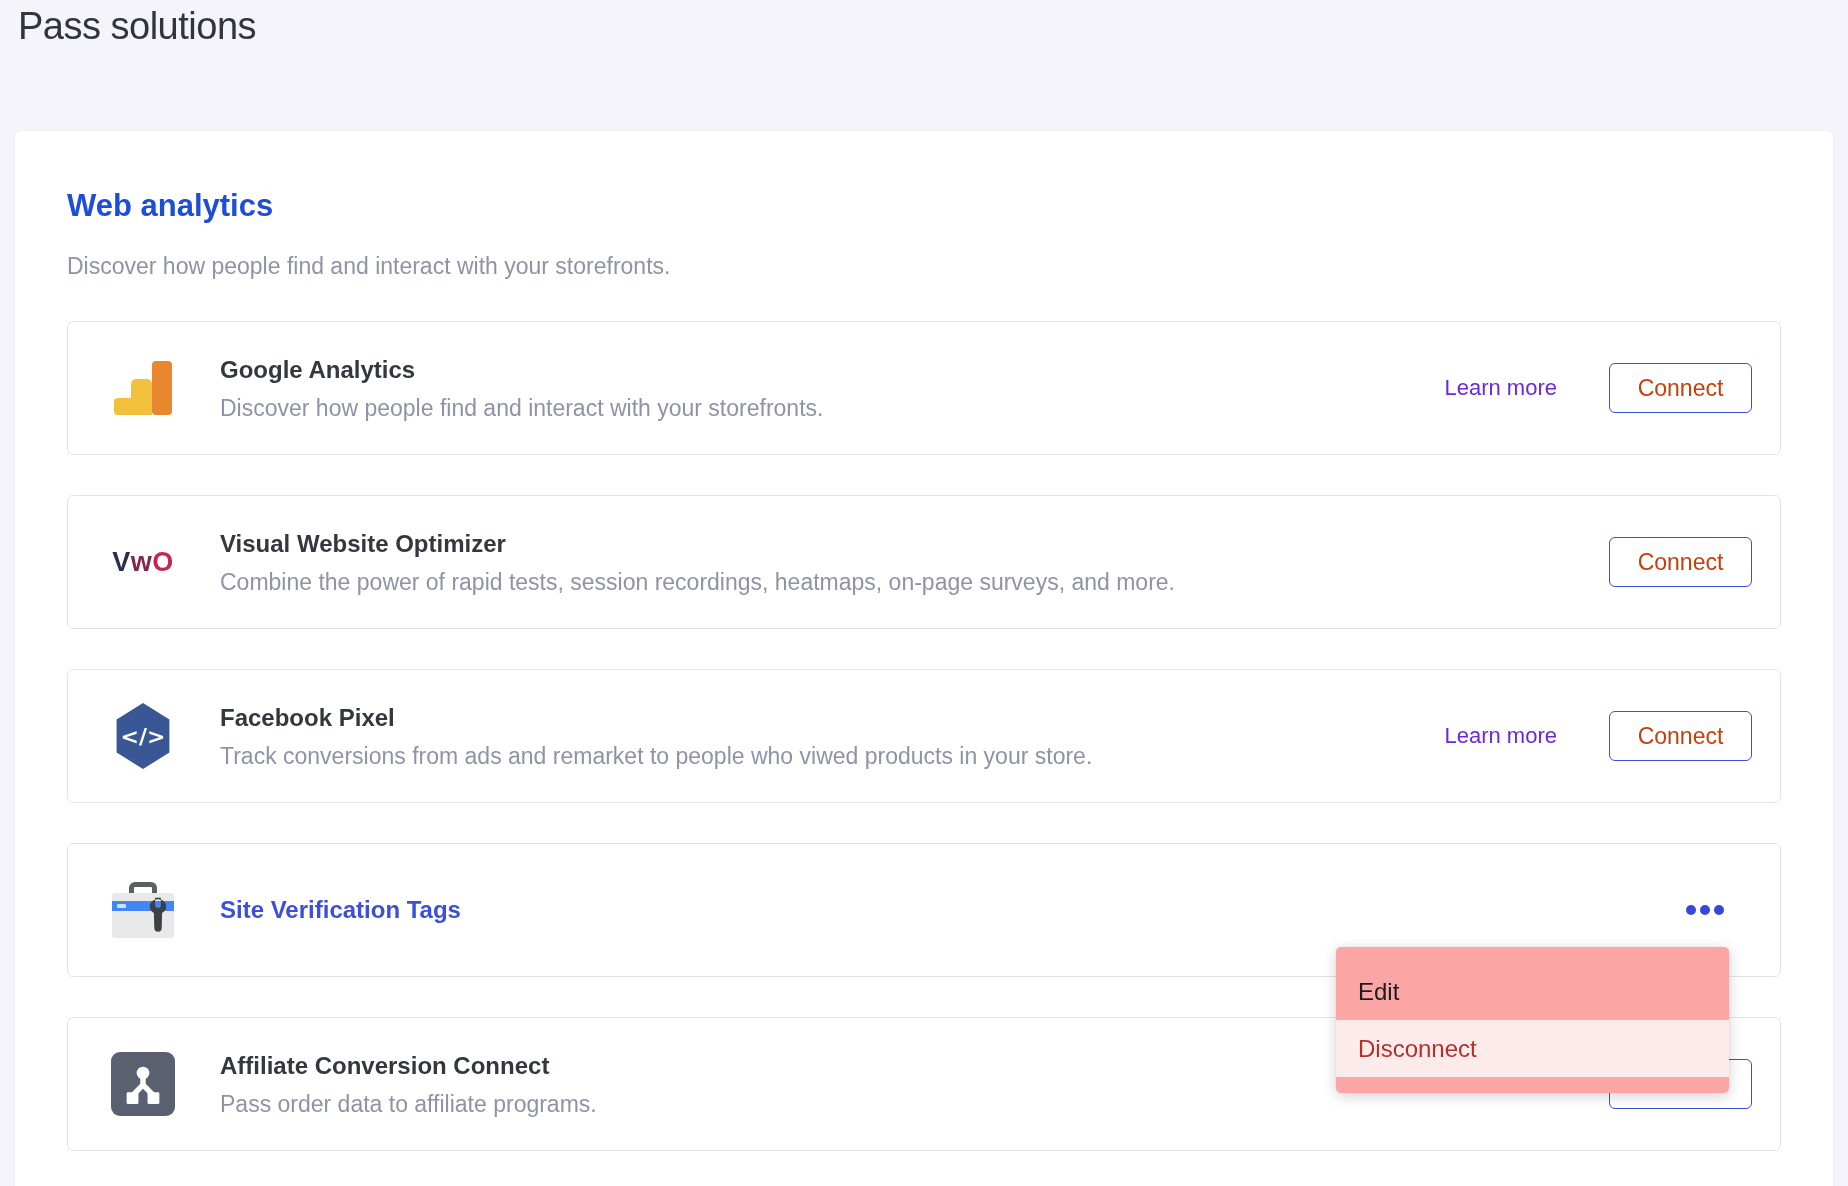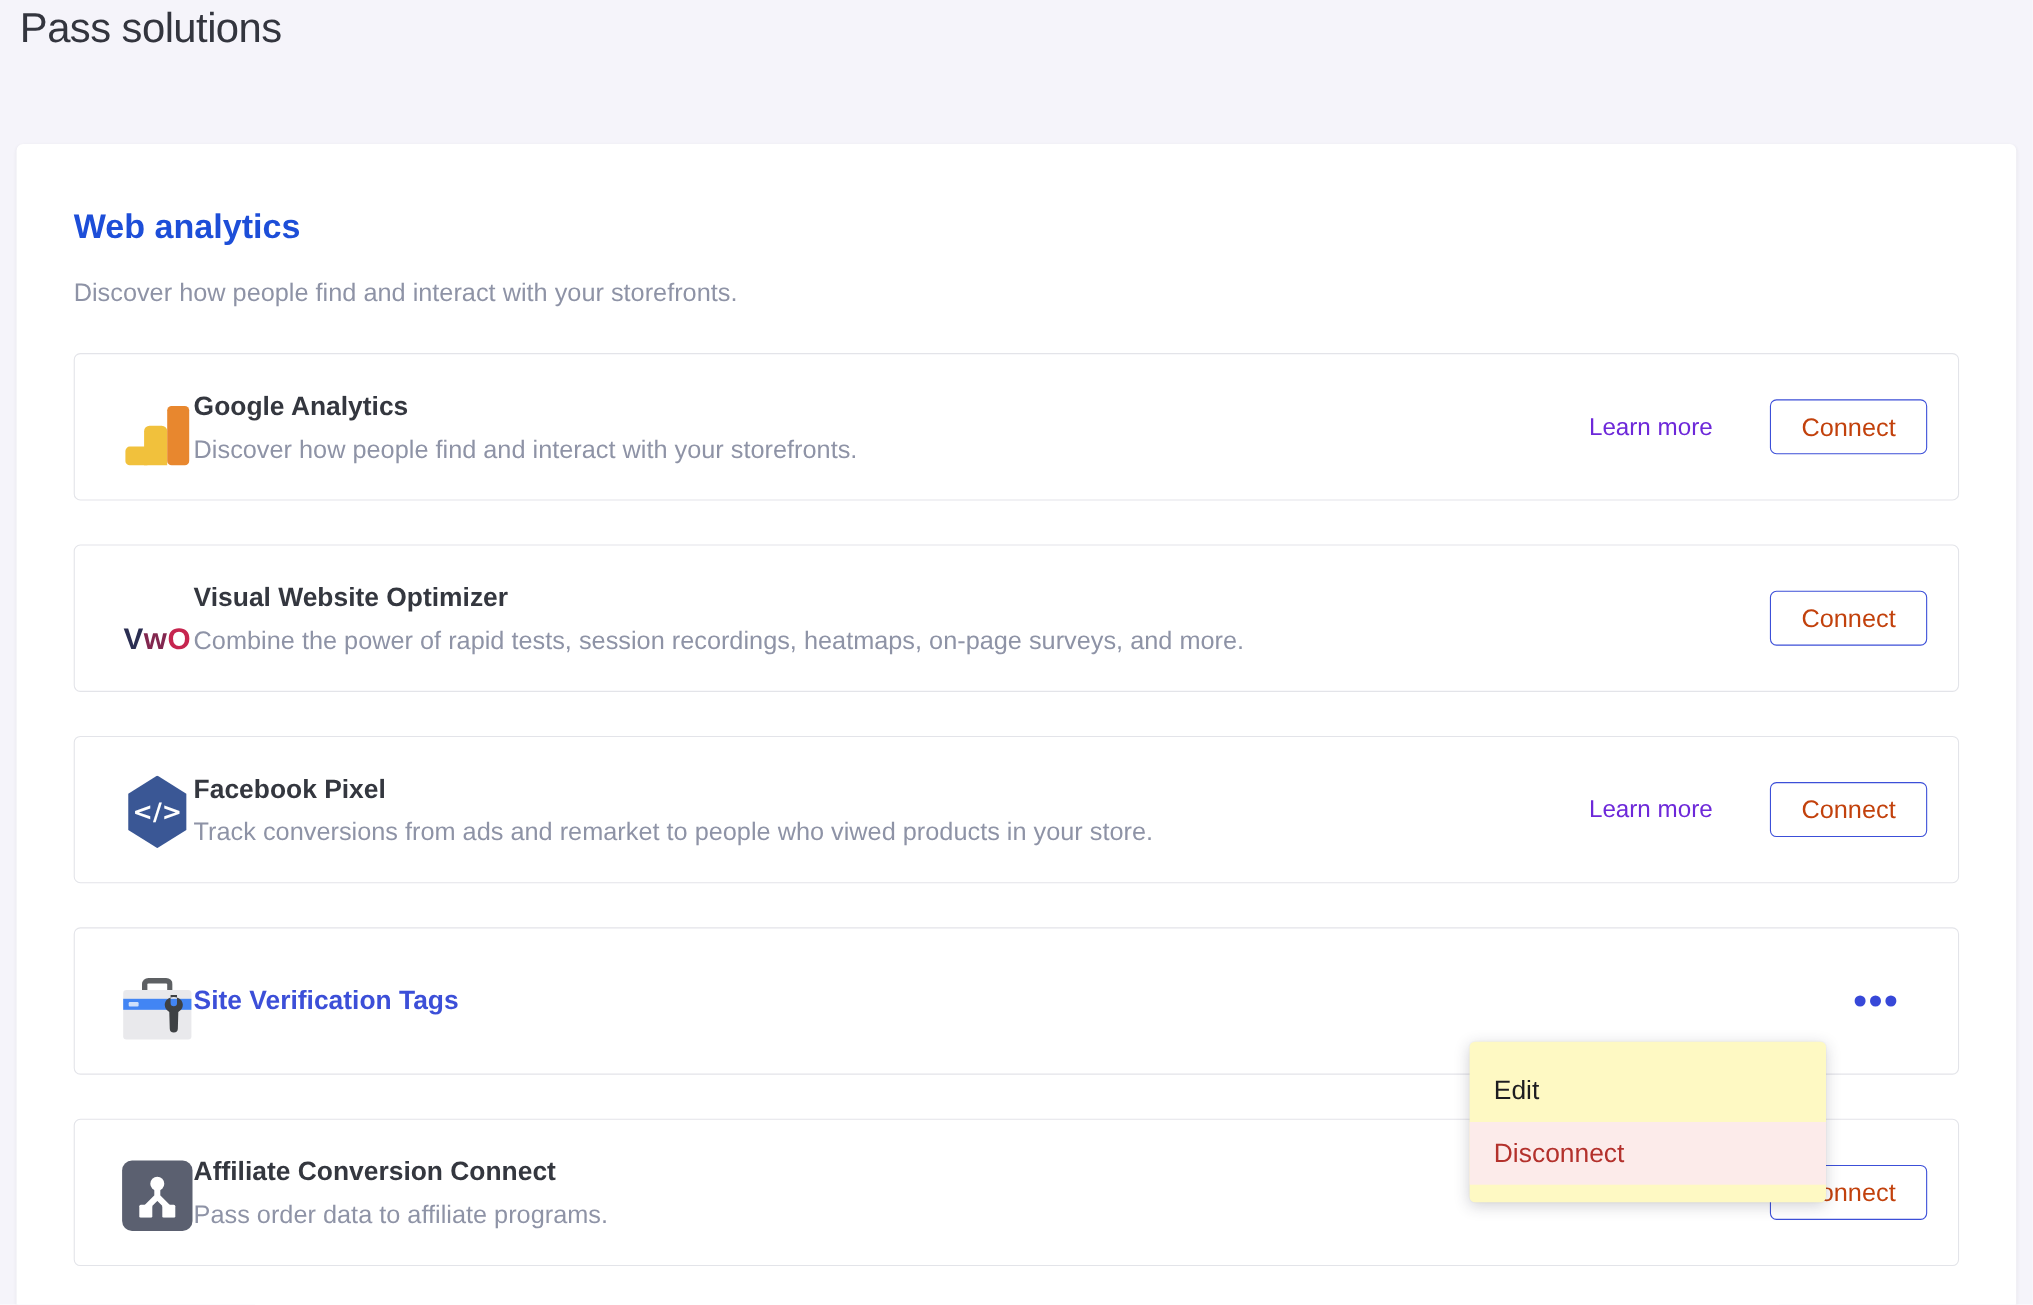--- a/index.html
+++ b/index.html
@@ -24,42 +24,42 @@
   }
   .section-heading { font-size: 31px; font-weight: 600; color: #1d4ed8; line-height: 38px; }
   .section-subtitle { margin-top: 26px; font-size: 23px; color: #8e93a6; line-height: 30px; }
   .cards { margin-top: 40px; }
   .card {
     display: flex; align-items: center;
     height: 134px; margin-bottom: 40px;
     border: 1px solid #e3e4e9; border-radius: 6px;
     background: #fff; padding: 0 28px 0 42px;
   }
-  .icon-box { width: 66px; min-width: 66px; height: 70px; display: flex; align-items: flex-end; justify-content: center; }
+  .icon-box { width: 66px; min-width: 66px; height: 70px; display: flex; align-items: center; justify-content: center; margin-right: 44px; }
   .card-text { flex: 1; }
   .card-title { font-size: 24px; font-weight: 600; color: #34373f; line-height: 30px; }
   .card-title.link { color: #3c4fd8; cursor: pointer; }
   .card-desc { font-size: 23px; color: #8e93a6; margin-top: 9px; line-height: 28px; }
   .card-actions { display: flex; align-items: center; }
   .learn-more { font-size: 22px; color: #6d28d9; margin-right: 52px; cursor: pointer; text-decoration: none; }
   .connect-btn {
     width: 143px; height: 50px;
     border: 1.5px solid #3c4fd8; border-radius: 6px;
     background: #fff; color: #c2410c;
     font-size: 23px; font-family: "Liberation Sans", sans-serif;
     cursor: pointer;
   }
   
   .dots-btn { display: flex; align-items: center; margin-right: 26px; cursor: pointer; padding: 6px 2px; }
   .dots-btn span { width: 10px; height: 10px; border-radius: 50%; background: #3748d8; display: inline-block; }
   .dots-btn span + span { margin-left: 4px; }
   
   .context-menu {
-    position: absolute; left: 1336px; top: 947px; width: 324px;
-    background: #fef9c3; border-radius: 5px;
+    position: absolute; left: 1336px; top: 947px; width: 393px;
+    background: #fca5a5; border-radius: 5px;
     box-shadow: 0 3px 14px rgba(50,50,70,0.22), 0 0 0 1px rgba(0,0,0,0.02);
     padding: 16px 0; z-index: 20;
   }
   .menu-item { height: 57px; line-height: 57px; padding-left: 22px; font-size: 24px; color: #1d1d20; cursor: pointer; }
   .menu-item.danger { color: #b3312c; background: #fcebea; }
   
   .ga-icon { width: 58px; height: 54px; position: relative; }
   .ga-icon i { position: absolute; bottom: 0; }
   .ga-bar1 { left: 0; width: 20px; height: 17px; background: #f1c13c; border-radius: 4px 0 0 4px; }
   .ga-bar2 { left: 17px; width: 21px; height: 36px; background: #f1c13c; border-radius: 5px 5px 0 0; }

